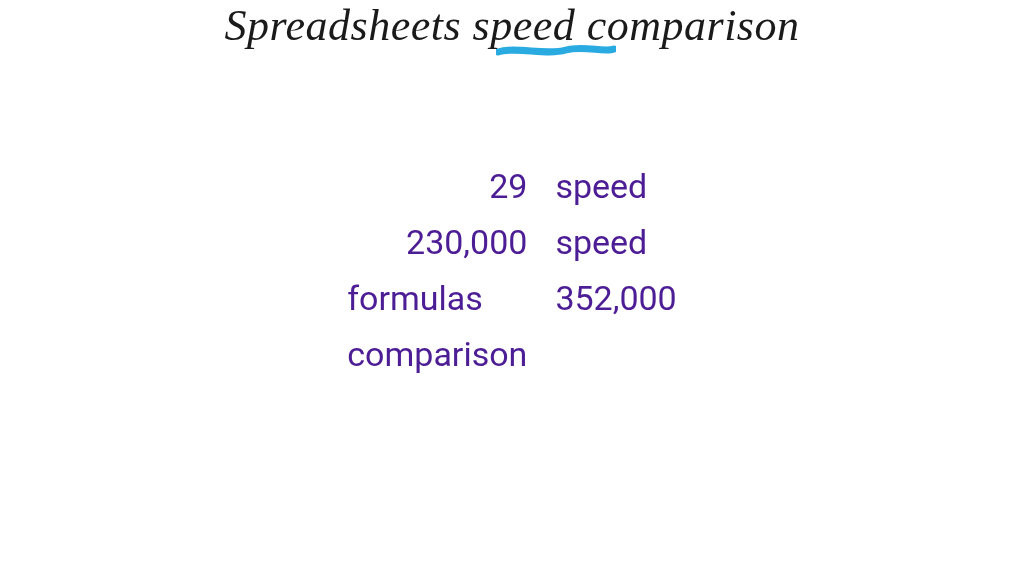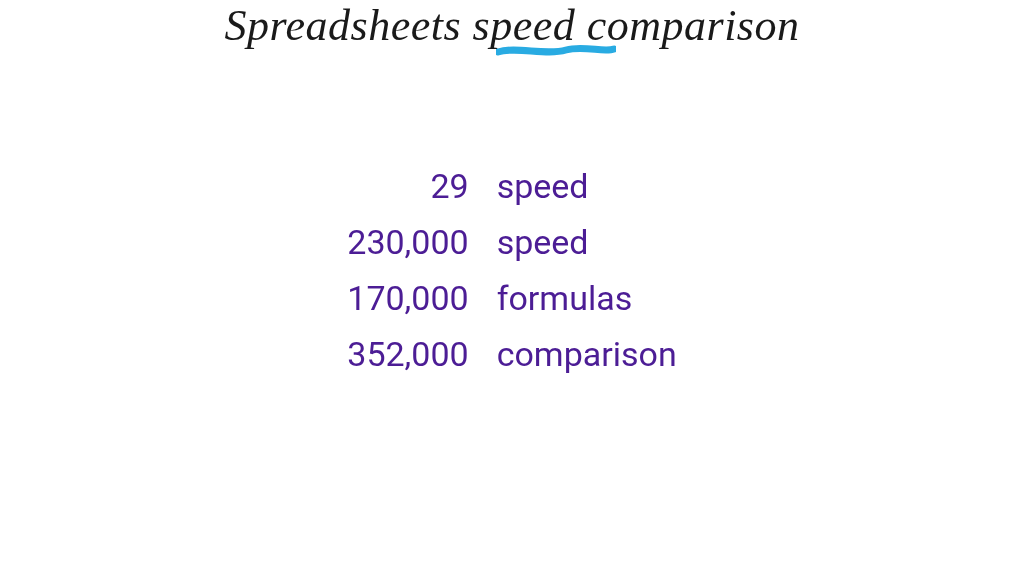--- a/index.html
+++ b/index.html
@@ -75,20 +75,19 @@
     </svg>
   </div>
 
   <div class="stats">
     <div class="stat-value">29</div>
     <div class="stat-label">speed</div>
 
     <div class="stat-value">230,000</div>
     <div class="stat-label">speed</div>
 
-    <div class="stat-value">170,000</div>
     <div class="stat-label">formulas</div>
 
     <div class="stat-value">352,000</div>
     <div class="stat-label">comparison</div>
   </div>
 
 </div>
 
 </body></html>

